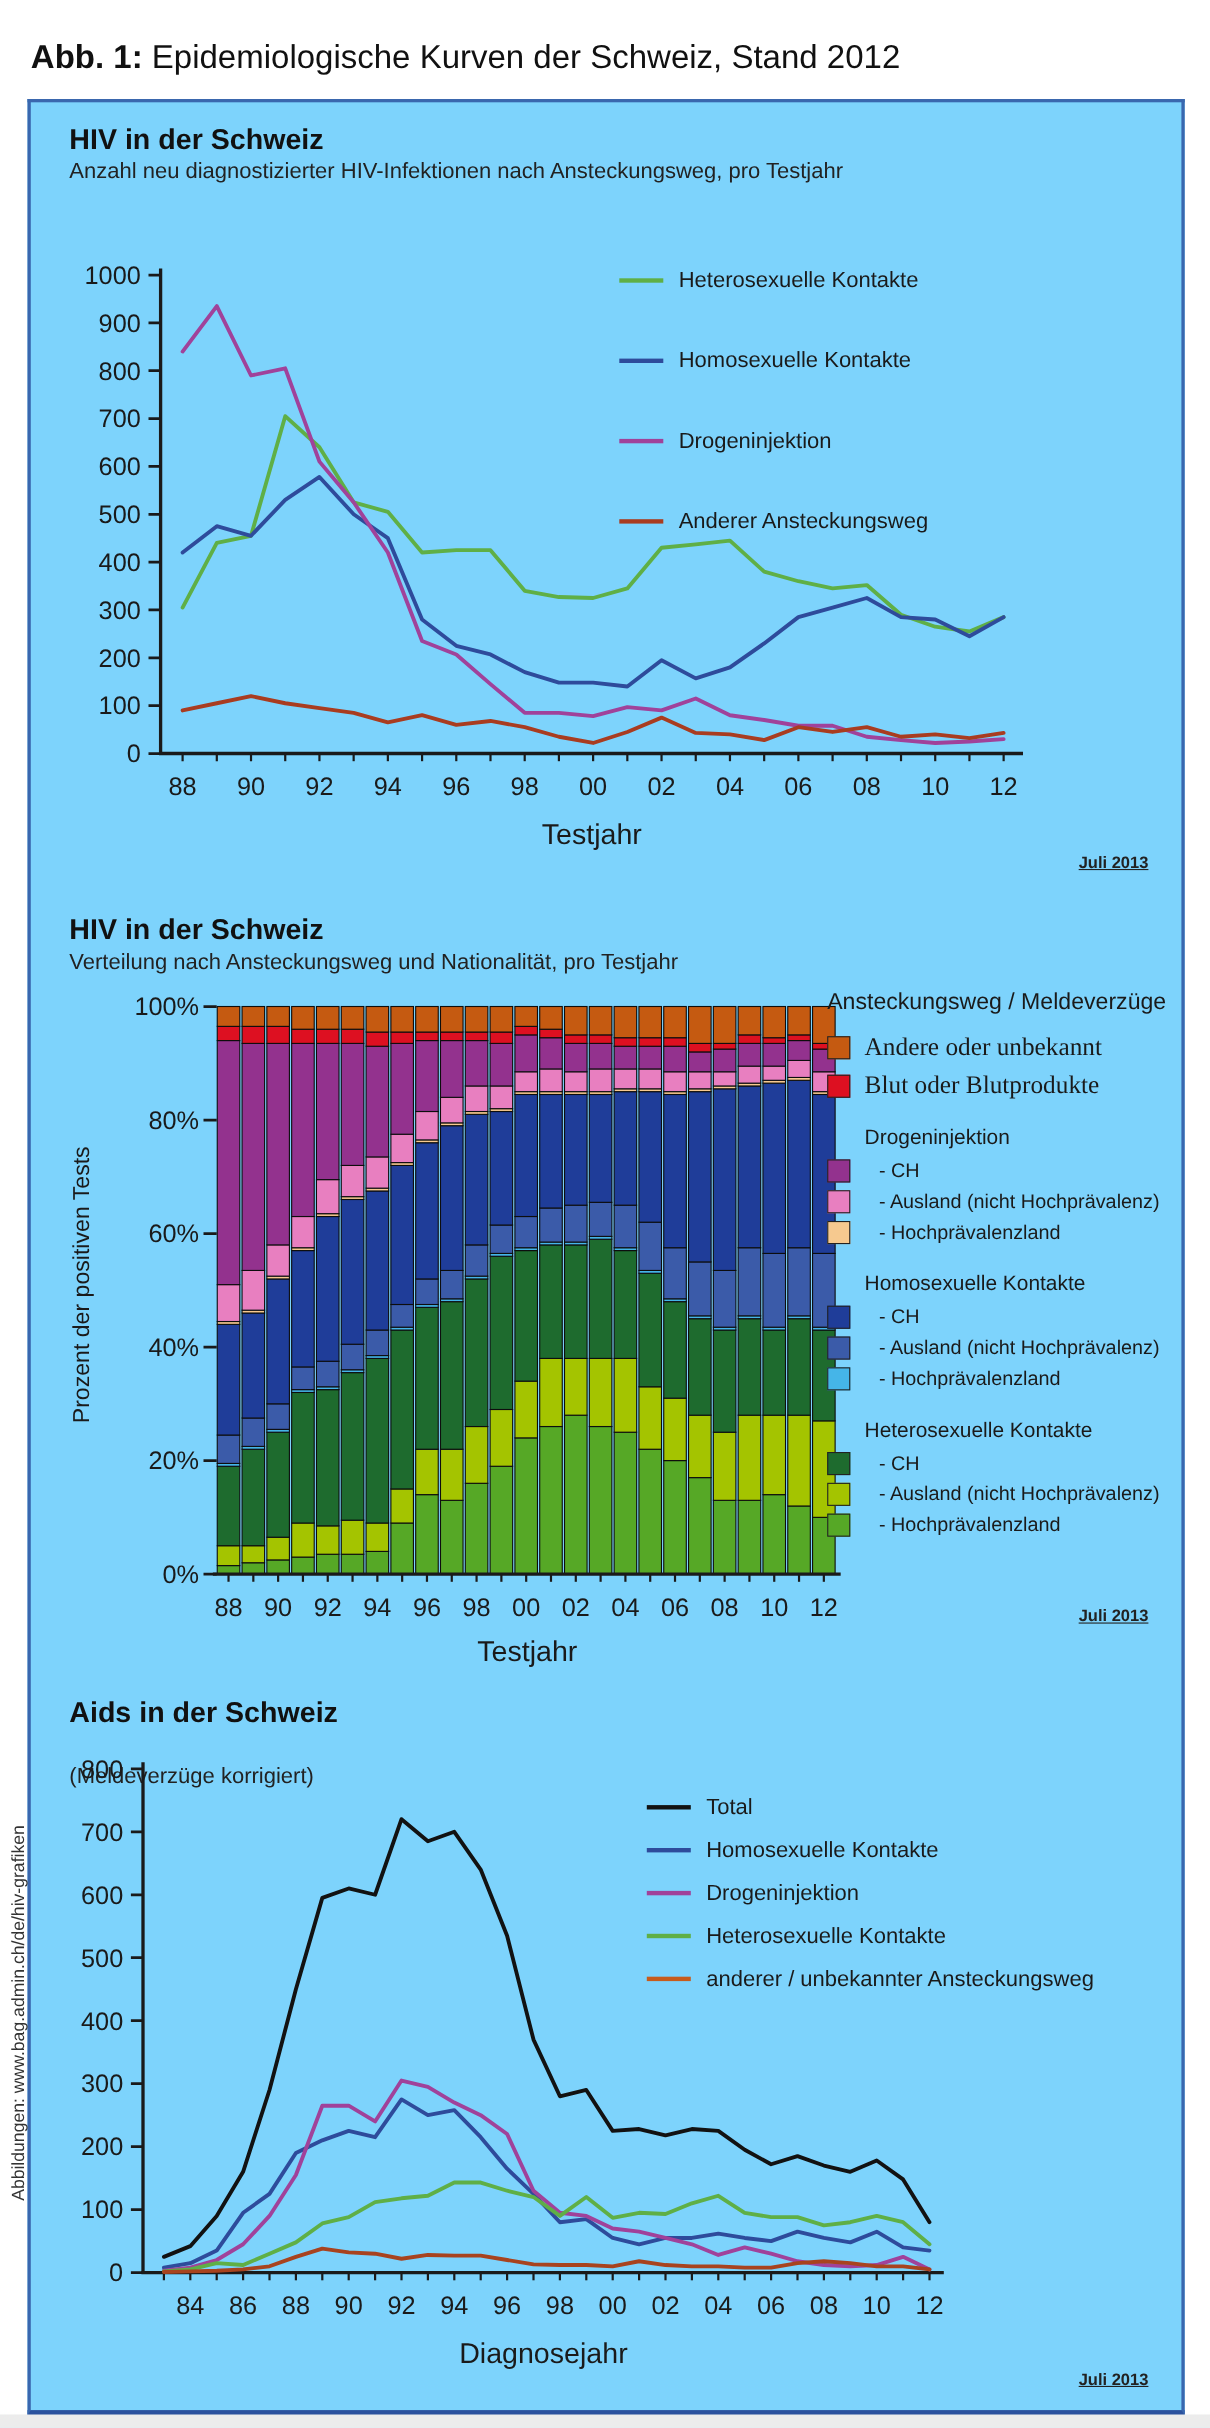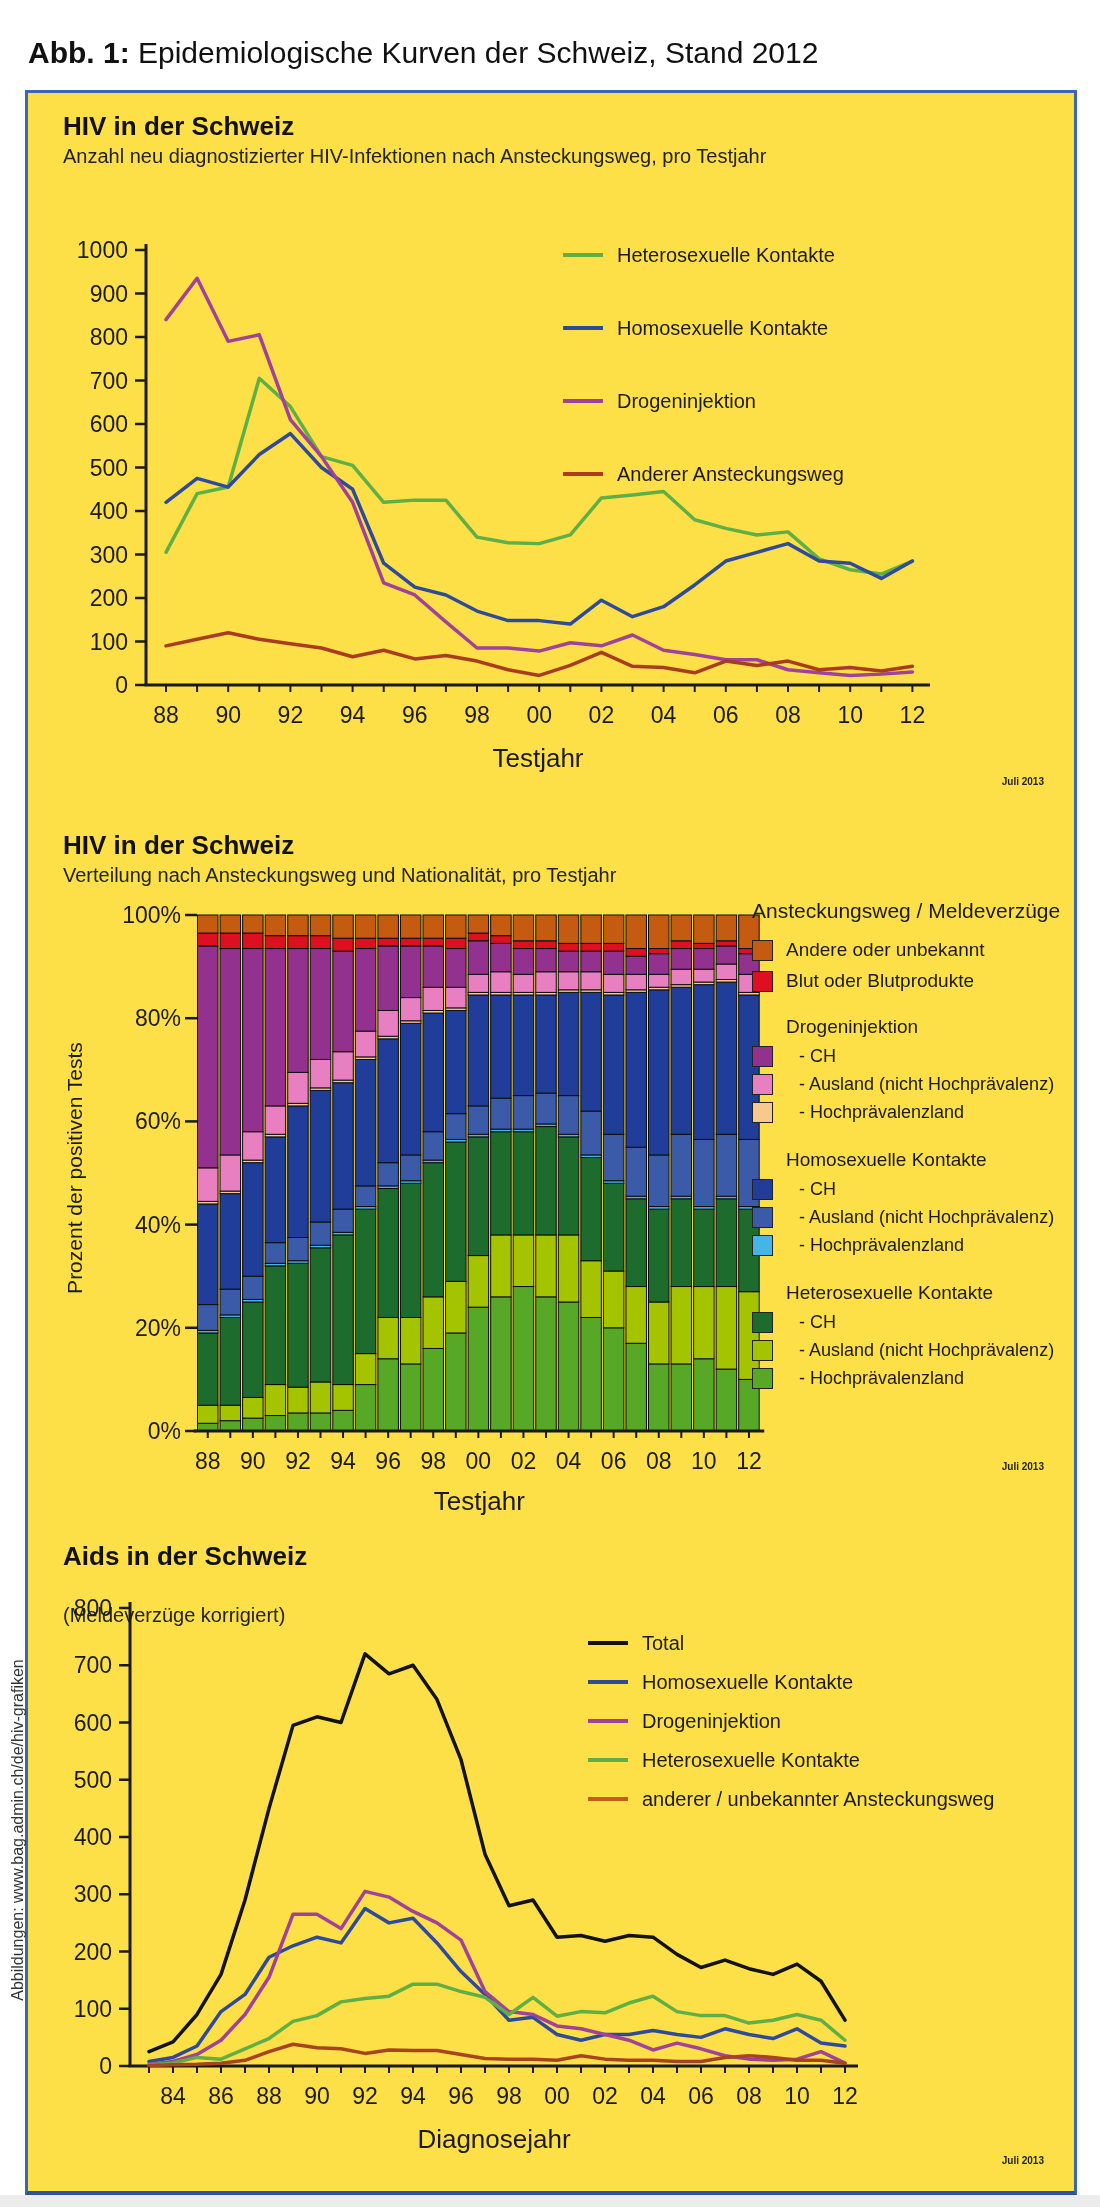--- a/index.html
+++ b/index.html
@@ -4,39 +4,39 @@
 <style>
   html,body{margin:0;padding:0;}
   body{
     width:1100px;height:2207px;position:relative;background:#ffffff;
     font-family:"Liberation Sans",sans-serif;color:#1a1a1a;
   }
   .abs{position:absolute;}
   .page-title{left:28px;top:36px;font-size:30px;color:#111;}
   .page-title .bold{font-weight:bold;}
   .figure-box{
-    left:25px;top:90px;width:1046px;height:2098px;background:#fde047;
+    left:25px;top:90px;width:1046px;height:2098px;background:#7dd3fc;
     border:3px solid #3a67ae;border-bottom:5px solid #2b529e;overflow:hidden;
   }
   .chart-title{font-weight:bold;font-size:26px;color:#111;}
   .chart-sub{font-size:20px;color:#222;}
-  .stamp{font-size:10px;font-weight:bold;color:#222;}
+  .stamp{font-size:15px;font-weight:bold;color:#222;text-decoration:underline;}
   svg{overflow:visible;}
   svg text{font-family:"Liberation Sans",sans-serif;fill:#1a1a1a;}
   
   .leg-row{display:flex;align-items:center;height:24px;}
   .legend1 .leg-row{margin-bottom:49px;}
   .legend3 .leg-row{margin-bottom:15px;}
   .line-sw{display:inline-block;width:40px;height:4px;margin-right:14px;flex:0 0 40px;}
   .leg-label{font-size:20px;white-space:nowrap;}
   .legend2{width:320px;}
   .lg2-title{font-size:21px;margin-bottom:16px;white-space:nowrap;}
   .lg2-item{display:flex;align-items:center;margin-bottom:9px;}
   .sw20{display:inline-block;width:21px;height:21px;margin-right:13px;flex:0 0 21px;border:1px solid #222;box-sizing:border-box;}
-  .lg2-item span:last-child{font-size:19px;white-space:nowrap;}
+  .lg2-item span:last-child{font-size:23px;white-space:nowrap;font-family:Liberation Serif, serif;}
   .lg2-group{margin-top:24px;}
   .lg2-group-title{font-size:19px;margin-left:34px;margin-bottom:6px;white-space:nowrap;}
   .lg2-sub{display:flex;align-items:center;margin-bottom:3px;height:25px;}
   .lg2-sub span:last-child{font-size:18px;margin-left:13px;white-space:nowrap;}
   .c2-ylabel{left:-103px;top:1063px;width:300px;height:24px;text-align:center;
     font-size:21px;transform:rotate(-90deg);}
   .side-caption{left:-281px;top:1820px;width:600px;height:20px;text-align:center;
     font-size:16px;color:#333;transform:rotate(-90deg);}
   .bottom-strip{left:0;top:2195px;width:1100px;height:12px;background:#ececec;}
 </style>

